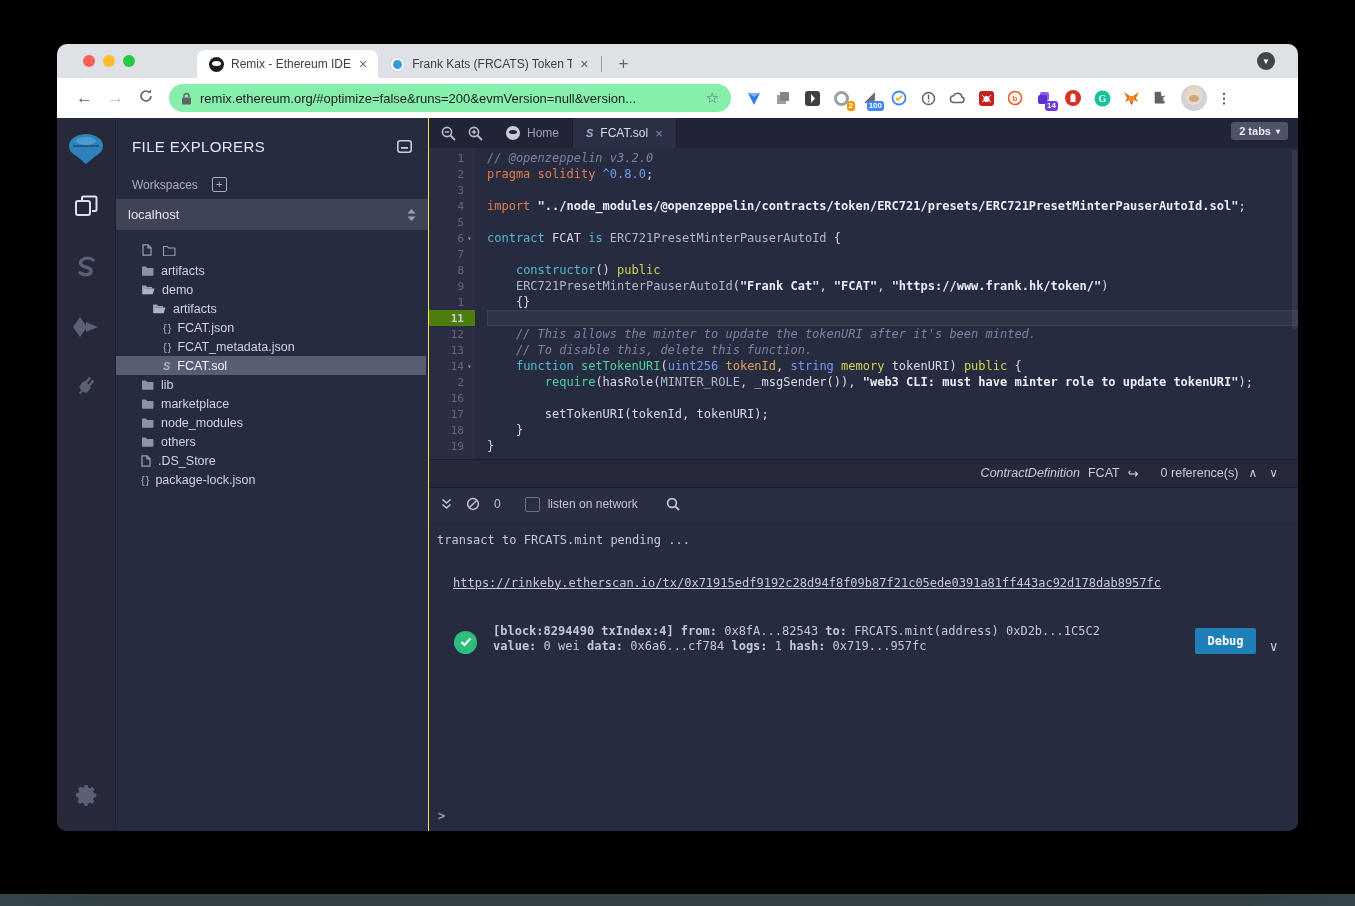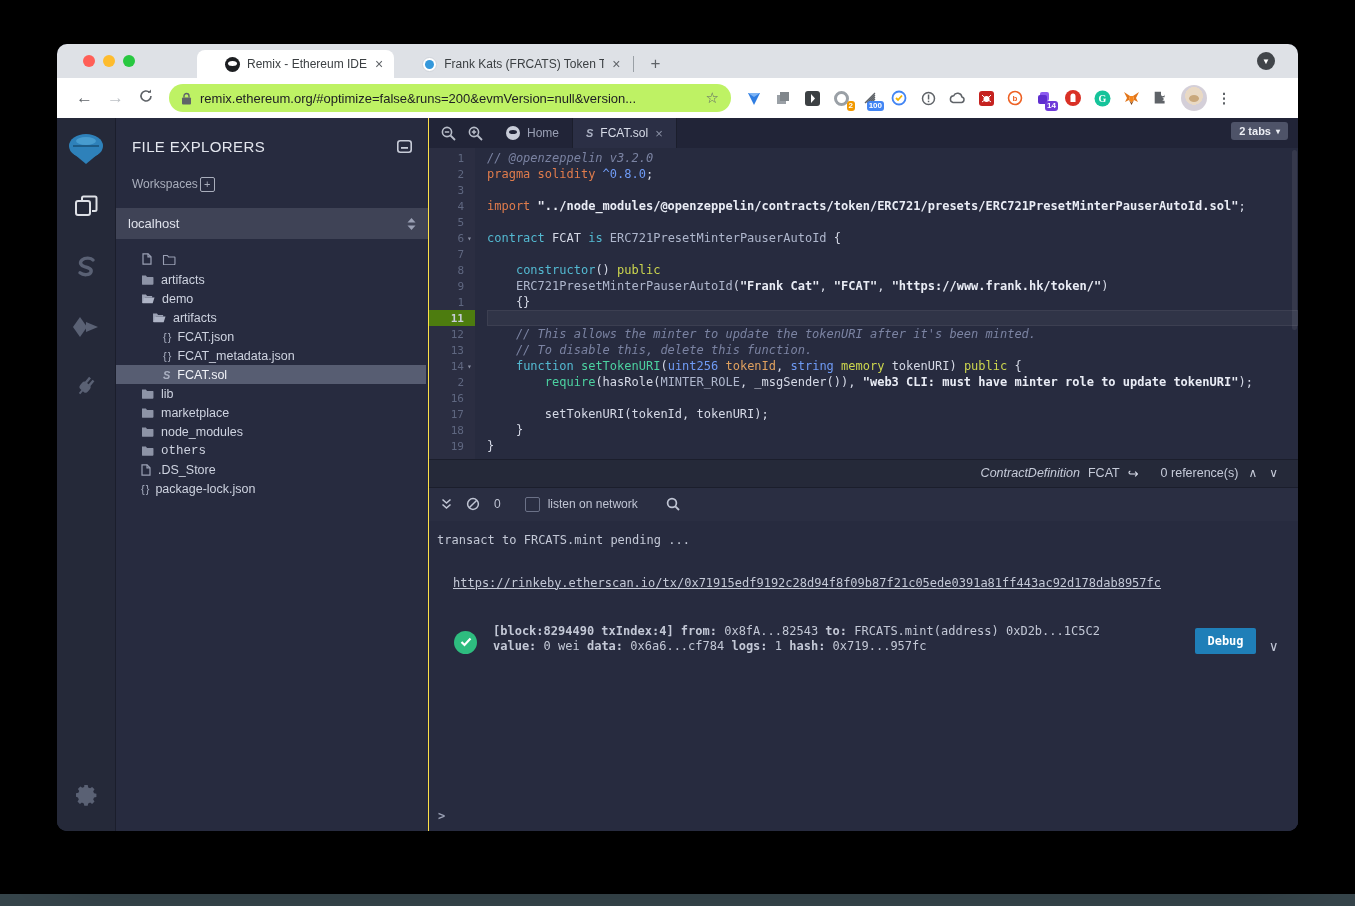--- a/index.html
+++ b/index.html
@@ -7,38 +7,38 @@
        font-family:"Liberation Sans", sans-serif;-webkit-font-smoothing:antialiased;}
   .bottom-strip{position:absolute;left:0;right:0;bottom:0;height:12px;background:#36454b;}
   .window{position:absolute;left:57px;top:44px;width:1241px;height:787px;border-radius:10px;
           overflow:hidden;background:#272b3f;box-shadow:0 25px 70px rgba(0,0,0,.7);
           display:flex;flex-direction:column;}
   
   .tabstrip{height:34px;background:#dee1e6;display:flex;align-items:flex-end;position:relative;flex:0 0 auto;}
   .traffic{position:absolute;left:26px;top:11px;display:flex;gap:8px;}
   .tl{width:12px;height:12px;border-radius:50%;}
   .tl.r{background:#ff5f57}.tl.y{background:#febc2e}.tl.g{background:#28c840}
-  .tab{height:28px;display:flex;align-items:center;gap:7px;padding:0 10px 0 28px;
+  .tab{height:28px;display:flex;align-items:center;gap:7px;padding:0 10px 0 12px;
        border-radius:8px 8px 0 0;font-size:12px;color:#3c4043;max-width:225px;}
   .tab.active{background:#fff;}
   .tab .tab-title{white-space:nowrap;overflow:hidden;max-width:160px;flex:1;}
   .tab-close{color:#5f6368;font-size:14px;line-height:1;padding:0 1px;}
   .favicon{width:15px;height:15px;border-radius:50%;flex:0 0 auto;position:relative;}
   .remix-favicon{background:#1c1e21;}
   .remix-favicon:after{content:"";position:absolute;left:3px;top:4px;width:9px;height:5px;border-radius:50%;background:#fff;}
   .ether-favicon{background:#fff;border:1px solid #cfd3da;box-sizing:border-box;}
   .ether-favicon:after{content:"";position:absolute;left:2px;top:2px;width:9px;height:9px;border-radius:50%;background:#3498db;}
   .tab-sep{width:1px;height:16px;background:#9aa0a6;margin:0 6px 6px 2px;align-self:flex-end;}
   .newtab{font-size:17px;color:#5f6368;margin:0 0 4px 4px;align-self:flex-end;padding:0 6px;}
   .tabsearch{position:absolute;right:23px;top:8px;width:18px;height:18px;border-radius:50%;background:#41454a;
              display:flex;align-items:center;justify-content:center;color:#fff;font-size:8px;}
   .toolbar{height:40px;background:#fff;display:flex;align-items:center;padding:0 12px;flex:0 0 auto;}
   .navic{font-size:17px;color:#5f6368;padding:0 7px;}
   .navic.disabled{color:#bdc1c6;}
-  .urlpill{height:28px;background:#bef264;border-radius:14px;display:flex;align-items:center;
+  .urlpill{height:28px;background:#86efac;border-radius:14px;display:flex;align-items:center;
            padding:0 12px;width:562px;margin-left:8px;box-sizing:border-box;gap:8px;}
   .urltext{font-size:13px;color:#202124;white-space:nowrap;overflow:hidden;flex:1;}
   .star{font-size:15px;color:#5f6368;}
   .extrow{display:flex;align-items:center;gap:11px;margin-left:14px;}
   .ext{width:18px;height:18px;position:relative;display:flex;align-items:center;justify-content:center;flex:0 0 auto;}
   .badge{position:absolute;bottom:-4px;right:-5px;font-size:8px;font-weight:bold;color:#fff;border-radius:3px;
          padding:0 2px;line-height:10px;}
   .badge.or{background:#f29900}.badge.bl{background:#4285f4}.badge.pu{background:#6f3bd9}
   .menu-dots{color:#5f6368;font-size:14px;letter-spacing:0;margin-left:10px;font-weight:bold;}
   .avatar{width:26px;height:26px;border-radius:50%;background:radial-gradient(circle at 50% 42%,#e9d9c4 0 44%,#d4cfd8 45% 100%);
@@ -48,21 +48,21 @@
   .app{flex:1;display:flex;min-height:0;background:#272b3f;}
   .rail{width:58px;background:#252939;border-right:1px solid #1b1e2c;display:flex;flex-direction:column;
         align-items:center;padding-top:14px;flex:0 0 auto;}
   .rail .spacer{flex:1;}
   .railic{margin-bottom:28px;opacity:.95;}
   
   .filepanel{width:312px;background:#272b3f;border-right:1px solid #fde047;display:flex;flex-direction:column;
              flex:0 0 auto;color:#ced3e0;}
   .fp-header{display:flex;align-items:center;justify-content:space-between;padding:20px 16px 6px 16px;}
   .fp-title{font-size:15px;color:#e3e6ee;letter-spacing:.4px;}
-  .fp-ws{display:flex;align-items:flex-start;gap:2px;padding:16px 16px 16px 16px;font-size:12px;color:#a9aebc;}
+  .fp-ws{display:flex;align-items:flex-end;gap:14px;padding:16px 16px 7px 16px;font-size:12px;color:#a9aebc;}
   .plusbox{width:13px;height:13px;border:1px solid #a9aebc;border-radius:2px;display:flex;align-items:center;
            justify-content:center;font-size:11px;color:#a9aebc;line-height:1;}
   .ws-select{height:31px;background:#3f4356;display:flex;align-items:center;padding:0 12px;font-size:13px;
              color:#e0e3ec;justify-content:space-between;}
   .tree{padding-top:12px;font-size:12.5px;}
   .trow{height:19px;display:flex;align-items:center;gap:7px;white-space:nowrap;color:#ced3e0;}
   .trow.selected{background:#575d72;color:#f0f2f7;margin-right:2px;}
   .br{color:#aab0c2;font-size:11px;letter-spacing:-1px;}
   .sol-ic{color:#aab0c2;font-size:11px;font-weight:bold;font-style:italic;}
   .newics{display:flex;gap:10px;align-items:center;}
@@ -408,21 +408,21 @@
               <span>marketplace</span>
             </div>
             <div class="trow" style="padding-left: 25px;">
               <span style="display: inline-flex;">
                 <svg width="13" height="11" viewBox="0 0 14 12">
                   <path d="M1 1.6h4.2l1.3 1.6H13a.5.5 0 0 1 .5.5v7a1 1 0 0 1-1 1H1.5a.5.5 0 0 1-.5-.5z" fill="#8d93a6"></path>
                 </svg>
               </span>
               <span>node_modules</span>
             </div>
-            <div class="trow" style="padding-left: 25px; font-family: Liberation Mono, monospace;">
+            <div class="trow" style="padding-left: 25px;">
               <span style="display: inline-flex;">
                 <svg width="13" height="11" viewBox="0 0 14 12">
                   <path d="M1 1.6h4.2l1.3 1.6H13a.5.5 0 0 1 .5.5v7a1 1 0 0 1-1 1H1.5a.5.5 0 0 1-.5-.5z" fill="#8d93a6"></path>
                 </svg>
               </span>
               <span>others</span>
             </div>
             <div class="trow" style="padding-left: 25px;">
               <span style="display: inline-flex;">
                 <svg width="10" height="12" viewBox="0 0 10 12">

